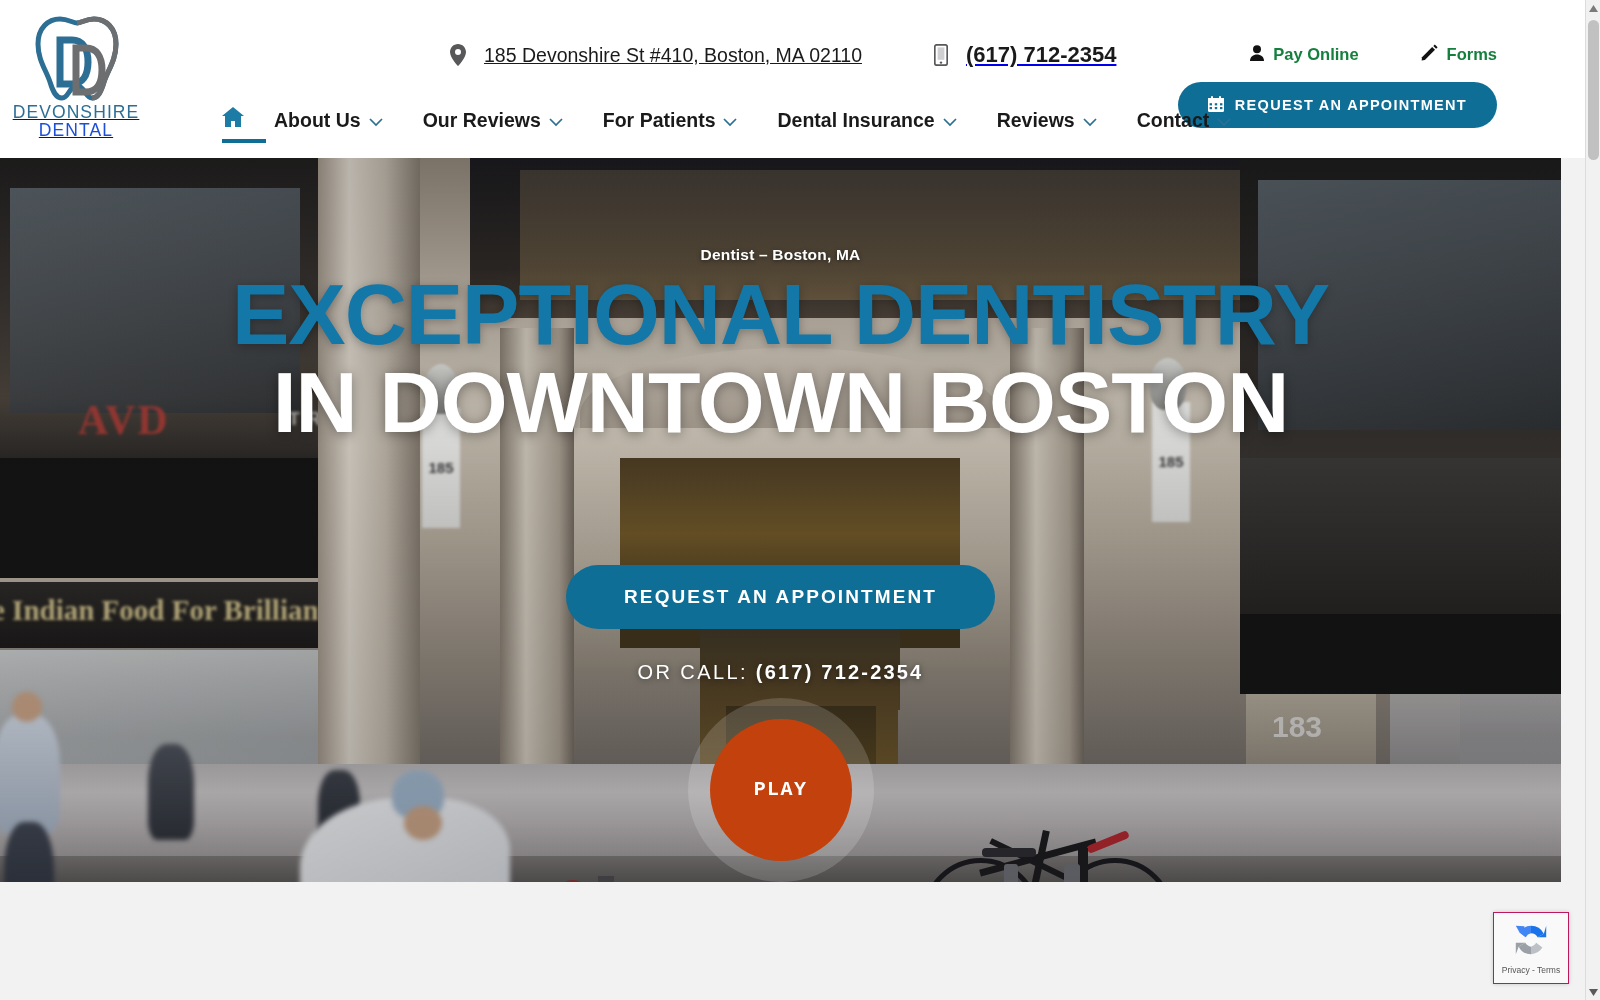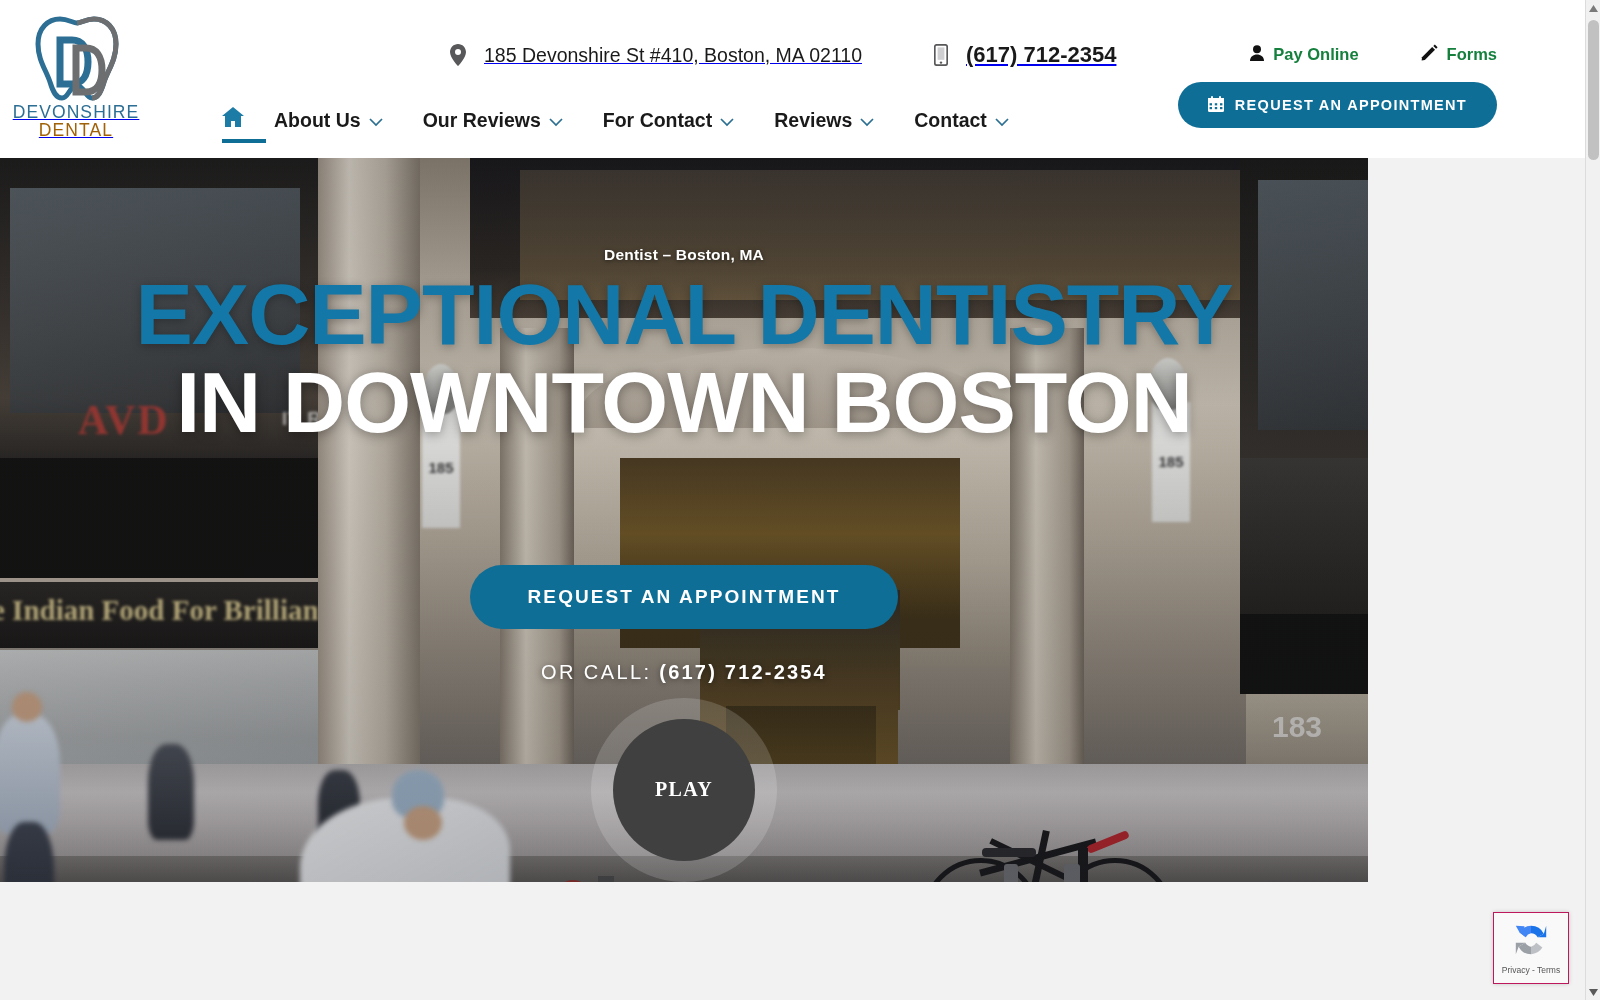--- a/index.html
+++ b/index.html
@@ -25,21 +25,21 @@
   .logo-wrap {
     position:absolute; left:12px; top:14px; width:128px; height:130px;
     display:flex; flex-direction:column; align-items:center; justify-content:flex-start;
   }
   .logo-mark { width:104px; height:88px; display:block; }
   .logo-text { text-align:center; line-height:1.0; margin-top:2px; }
   .logo-text .l1 {
     display:block; font-size:17.5px; letter-spacing:1.1px; color:#2c6e94; font-weight:400;
   }
   .logo-text .l2 {
-    display:block; font-size:17.5px; letter-spacing:1.1px; color:#a16207; font-weight:400;
+    display:block; font-size:17.5px; letter-spacing:1.1px; color:#1d4ed8; font-weight:400;
   }
 
   
   .contact-row {
     position:absolute; left:450px; top:42px; display:flex; align-items:center; gap:72px;
   }
   .contact-item { display:flex; align-items:center; gap:18px; }
   .contact-item .ico { display:flex; align-items:center; justify-content:center; }
   .addr-text { font-size:19.5px; color:#1a1a1a; font-weight:400; white-space:nowrap; }
   .phone-text { font-size:22px; color:#1a1a1a; font-weight:bold; white-space:nowrap; }
@@ -76,21 +76,21 @@
     position:relative; height:40px; line-height:40px;
   }
   .nav-item.home { padding-right:0; margin-right:30px; }
   .nav-item .caret { margin-left:1px; }
   .nav-underline {
     position:absolute; left:0; bottom:-3px; width:44px; height:4px; background:#0f6e96;
   }
 
   
   #hero {
-    position:absolute; left:0; top:158px; width:1368px; height:724px;
+    position:absolute; left:0; top:158px; width:1561px; height:724px;
     overflow:hidden; background:#6b6a68;
   }
   #hero-photo { position:absolute; inset:0; }
 
   
   .b-sky { position:absolute; left:0; top:0; width:100%; height:100%;
     background:linear-gradient(180deg,#2c2b2a 0%,#3a3836 6%,#4b4745 12%,#6f6a64 22%,#8e867d 34%,#a79d92 46%,#b9ada1 56%,#9f968d 64%,#7d7772 72%,#6a6561 80%,#8d8b8c 88%,#b4b1b2 100%); }
   .stone-col {
     position:absolute; top:0; height:100%;
     background:linear-gradient(90deg, rgba(255,255,255,.20), rgba(180,170,158,.10) 40%, rgba(70,62,56,.35));
@@ -175,23 +175,23 @@
   .play-wrap {
     margin-top:14px; position:relative; width:186px; height:186px;
     display:flex; align-items:center; justify-content:center;
   }
   .play-ring {
     position:absolute; inset:0; border-radius:50%;
     background:rgba(255,255,255,.16);
   }
   .play-btn {
     position:relative; width:142px; height:142px; border-radius:50%;
-    background:#404040; border:none; cursor:pointer;
+    background:#c2410c; border:none; cursor:pointer;
     display:flex; align-items:center; justify-content:center;
-    color:#ffffff; font-family:Liberation Serif, serif;
+    color:#ffffff; font-family:Liberation Mono, monospace;
     font-size:20px; font-weight:bold; letter-spacing:1.4px;
   }
 
   
   #below-fold {
     position:absolute; left:0; top:882px; width:1585px; height:118px; background:#f2f2f2;
   }
 
   
   #recaptcha-badge {
@@ -321,28 +321,36 @@
       <a class="nav-item" href="#">
         <span>Our Reviews</span>
         <span class="caret">
           <svg width="14" height="9" viewBox="0 0 14 9">
               <path d="M1 1l6 6 6-6" fill="none" stroke="#2b6f92" stroke-width="1.7"></path>
             </svg>
         </span>
       </a>
 
       <a class="nav-item" href="#">
-        <span>For Contact</span>
-        <span class="caret">
-          <svg width="14" height="9" viewBox="0 0 14 9">
-              <path d="M1 1l6 6 6-6" fill="none" stroke="#2b6f92" stroke-width="1.7"></path>
-            </svg>
-        </span>
-      </a>
-
+        <span>For Patients</span>
+        <span class="caret">
+          <svg width="14" height="9" viewBox="0 0 14 9">
+              <path d="M1 1l6 6 6-6" fill="none" stroke="#2b6f92" stroke-width="1.7"></path>
+            </svg>
+        </span>
+      </a>
+
+      <a class="nav-item" href="#">
+        <span>Dental Insurance</span>
+        <span class="caret">
+          <svg width="14" height="9" viewBox="0 0 14 9">
+              <path d="M1 1l6 6 6-6" fill="none" stroke="#2b6f92" stroke-width="1.7"></path>
+            </svg>
+        </span>
+      </a>
 
       <a class="nav-item" href="#">
         <span>Reviews</span>
         <span class="caret">
           <svg width="14" height="9" viewBox="0 0 14 9">
               <path d="M1 1l6 6 6-6" fill="none" stroke="#2b6f92" stroke-width="1.7"></path>
             </svg>
         </span>
       </a>
 

